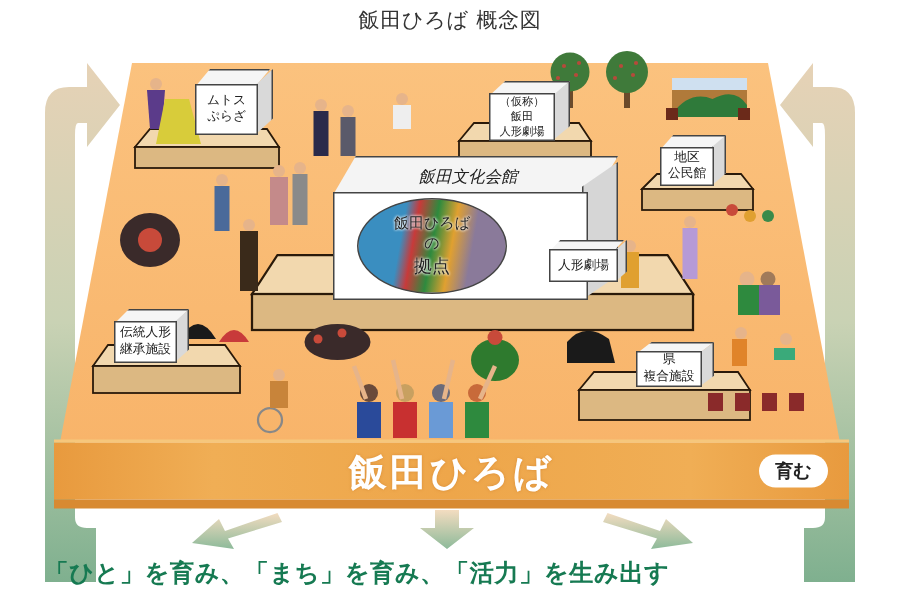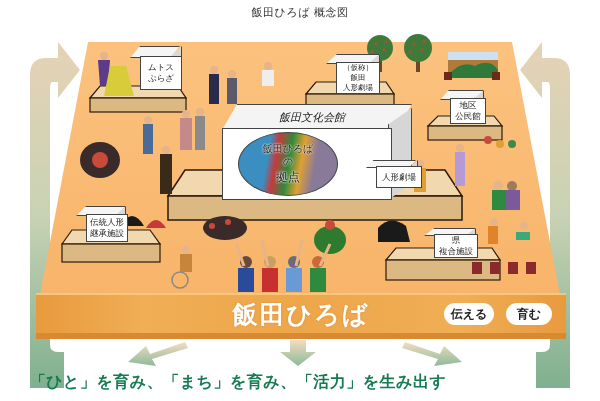--- a/index.html
+++ b/index.html
@@ -1,28 +1,28 @@
 <!DOCTYPE html>
 <html><head>
 <meta charset="utf-8">
 <style>
   * { box-sizing: border-box; margin: 0; padding: 0; }
   html, body { width: 600px; height: 401px; background: #ffffff; overflow: hidden; }
   body { position: relative; font-family: "DejaVu Sans", "Liberation Sans", sans-serif; }
 
-  .title { position: absolute; top: 5px; left: 0; width: 600px; text-align: center; font-size: 11px; color: #333; letter-spacing: 0.5px; }
+  .title { position: absolute; top: 5px; left: 0; width: 600px; text-align: center; font-size: 14px; color: #333; letter-spacing: 0.5px; }
 
   
   .platform { position: absolute; left: 0; top: 0; width: 600px; height: 401px; }
 
   .box { position: absolute; background: #fff; border: 1.5px solid #444; display: flex; align-items: center; justify-content: center; text-align: center; font-size: 8.5px; line-height: 11px; color: #222; }
   .box-side { position: absolute; background: #d9d9d9; border: 1.5px solid #444; }
   .box-top { position: absolute; background: #f5f5f5; border: 1.5px solid #444; }
 
-  .facility-label { white-space: pre-line; margin-left: 10px; }
+  .facility-label { white-space: pre-line; }
 
   
   .banner { position: absolute; left: 36px; top: 293px; width: 530px; height: 40px; background: linear-gradient(90deg, #e89a3e 0%, #f0ae55 20%, #eea64a 50%, #f0ae55 80%, #e89a3e 100%); border-top: 2px solid #f6c77c; }
   .banner::after { content: ""; position: absolute; left: 0; right: 0; bottom: -6px; height: 6px; background: #d88a32; }
   .pill { position: absolute; top: 8px; height: 22px; background: #fff; border-radius: 11px; display: flex; align-items: center; justify-content: center; font-size: 12px; font-weight: bold; color: #222; }
   .banner-title { position: absolute; left: 180px; top: 3px; width: 170px; text-align: center; font-size: 25px; font-weight: bold; color: #fff; letter-spacing: 2px; text-shadow: 0 0 2px rgba(200,120,40,0.6); }
 
   .slogan { position: absolute; left: 0; width: 476px; top: 372px; text-align: center; font-size: 16px; font-weight: bold; color: #167a52; letter-spacing: 0.5px; }
 </style>
 </head>
@@ -246,17 +246,16 @@
 
 <div>
   <div class="box-top" style="left:424px; top:228px; width:52px; height:8px; clip-path:polygon(20% 0,100% 0,80% 100%,0 100%);"></div>
   <div class="box-side" style="left:466px; top:228px; width:10px; height:30px; clip-path:polygon(0 25%,100% 0,100% 75%,0 100%);"></div>
   <div class="box facility-label" style="left:424px; top:234px; width:44px; height:24px;">県
 複合施設</div>
 </div>
 
 <div class="banner">
   <div class="banner-title">飯田ひろば</div>
-  <div class="pill" style="left:408px; width:50px;">伝える</div>
   <div class="pill" style="left:470px; width:46px;">育む</div>
 </div>
 
 <div class="slogan">「ひと」を育み、「まち」を育み、「活力」を生み出す</div>
 
 </body></html>

